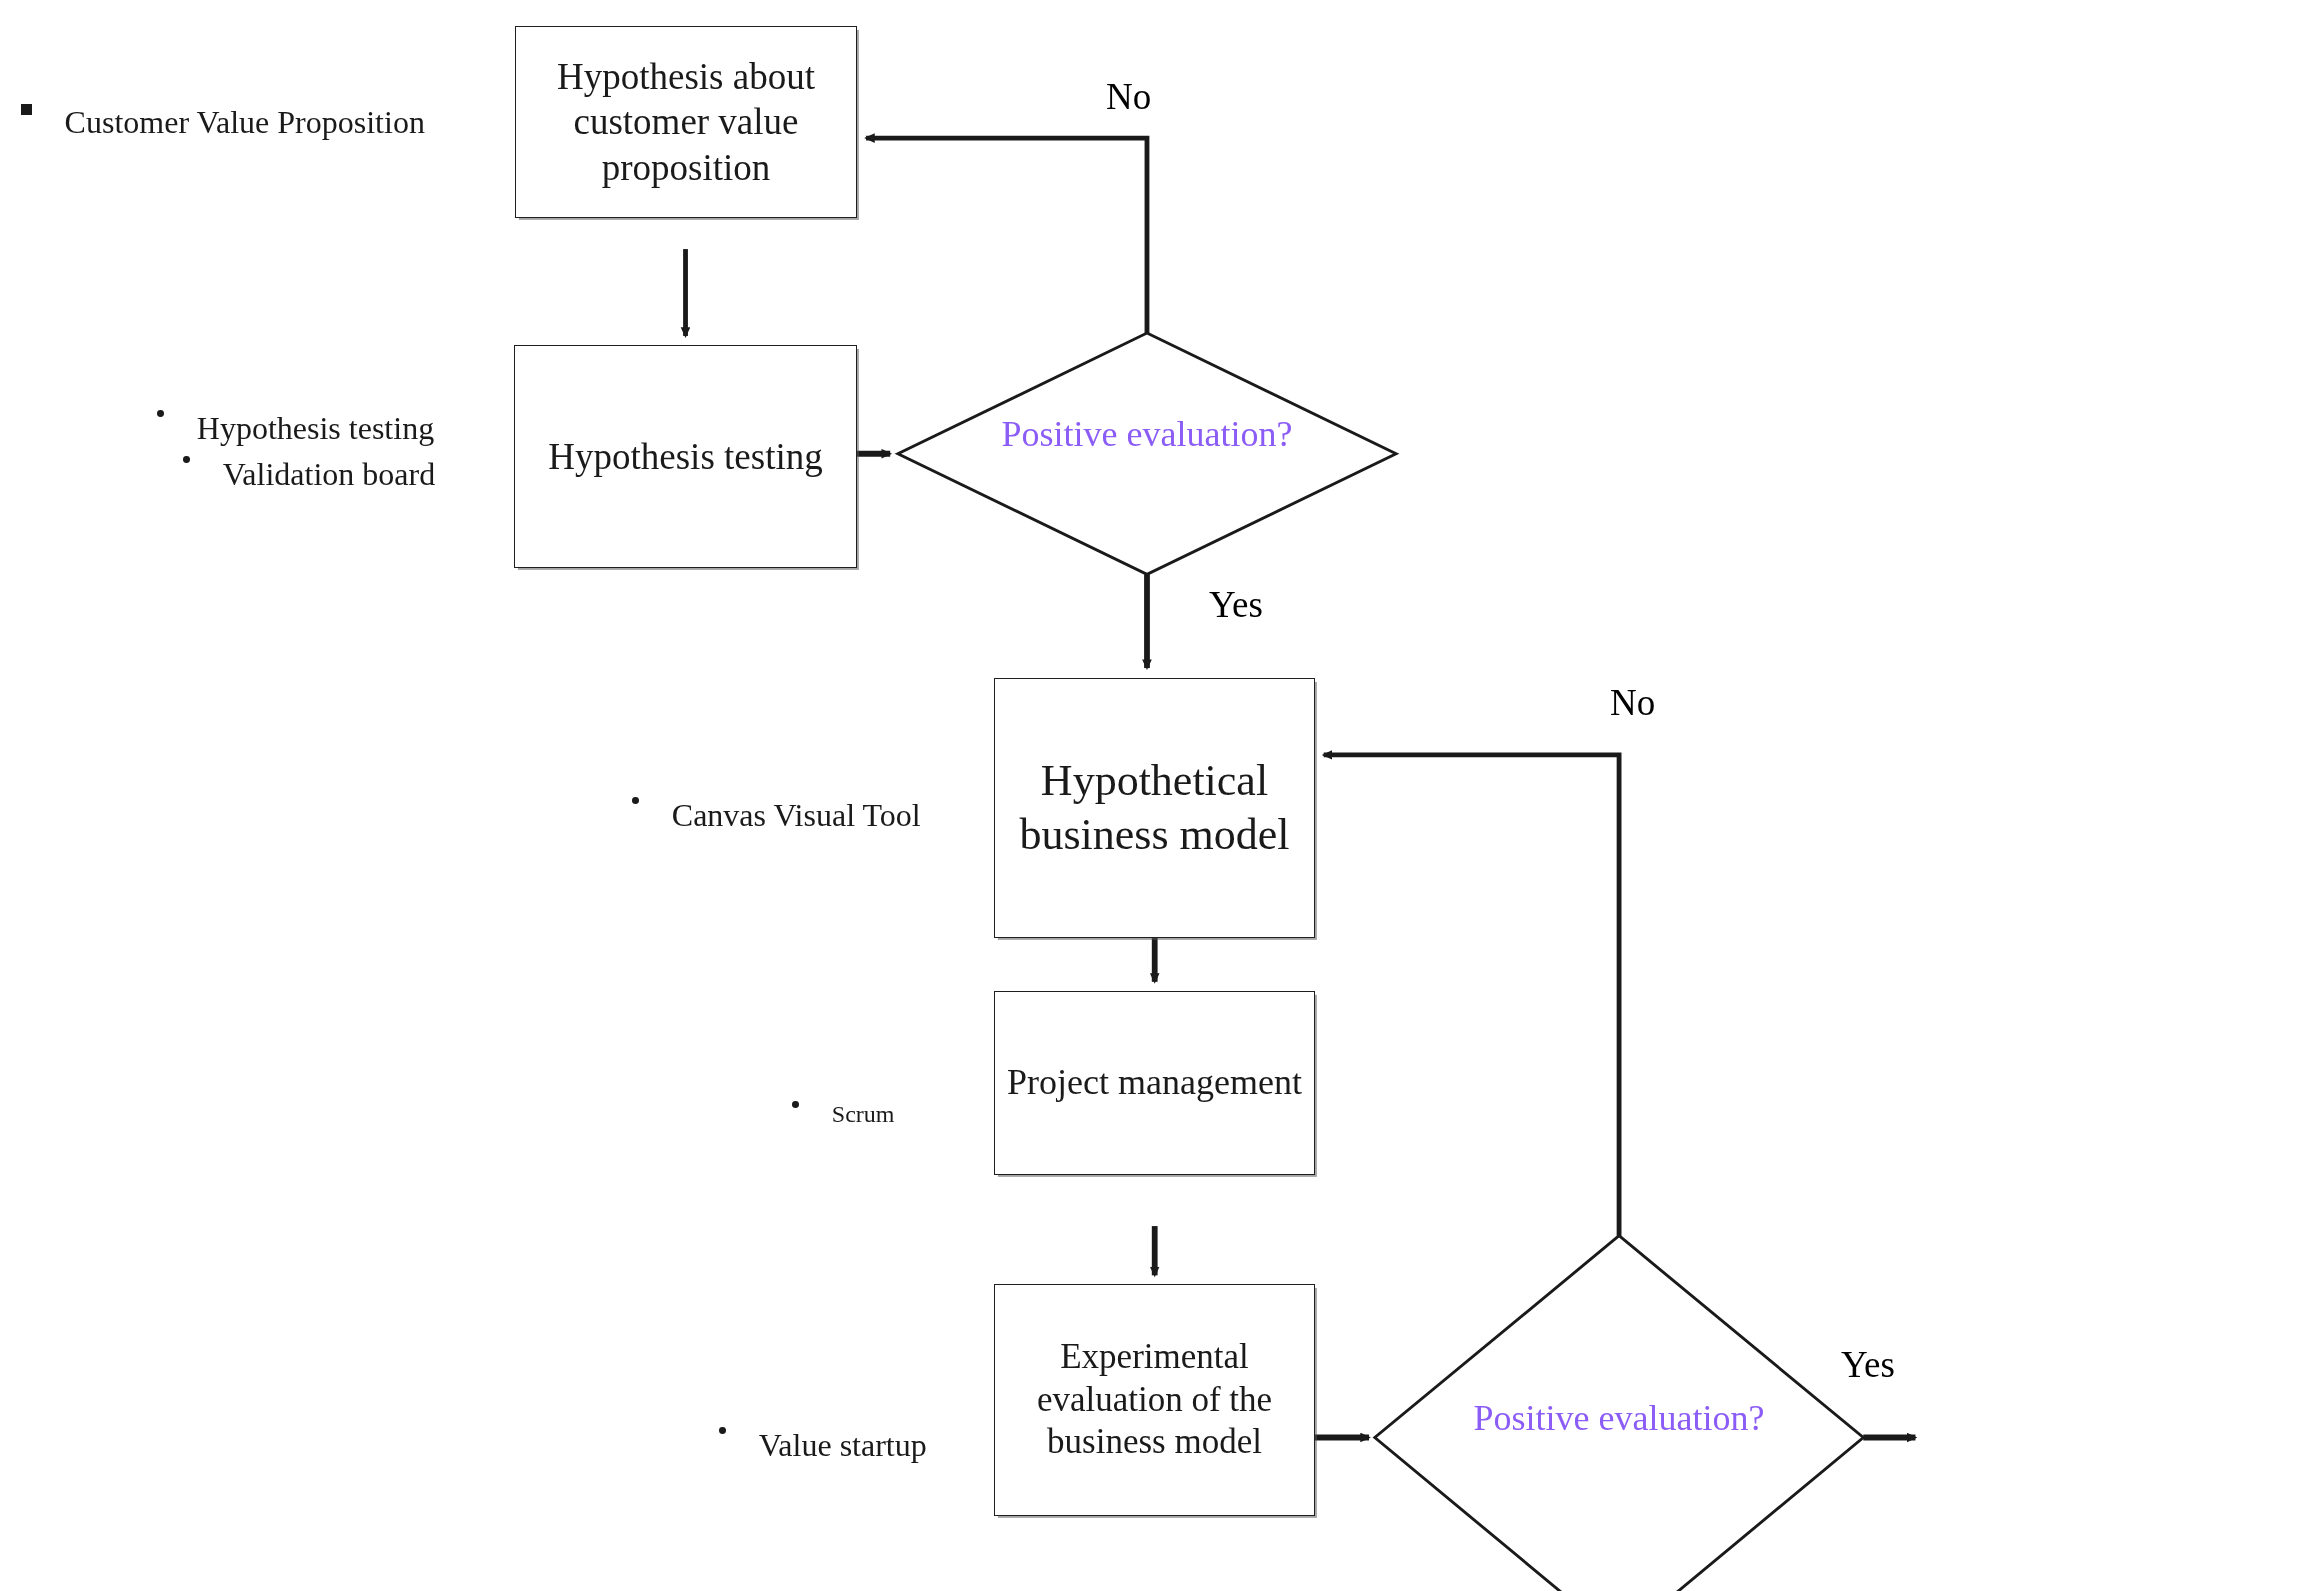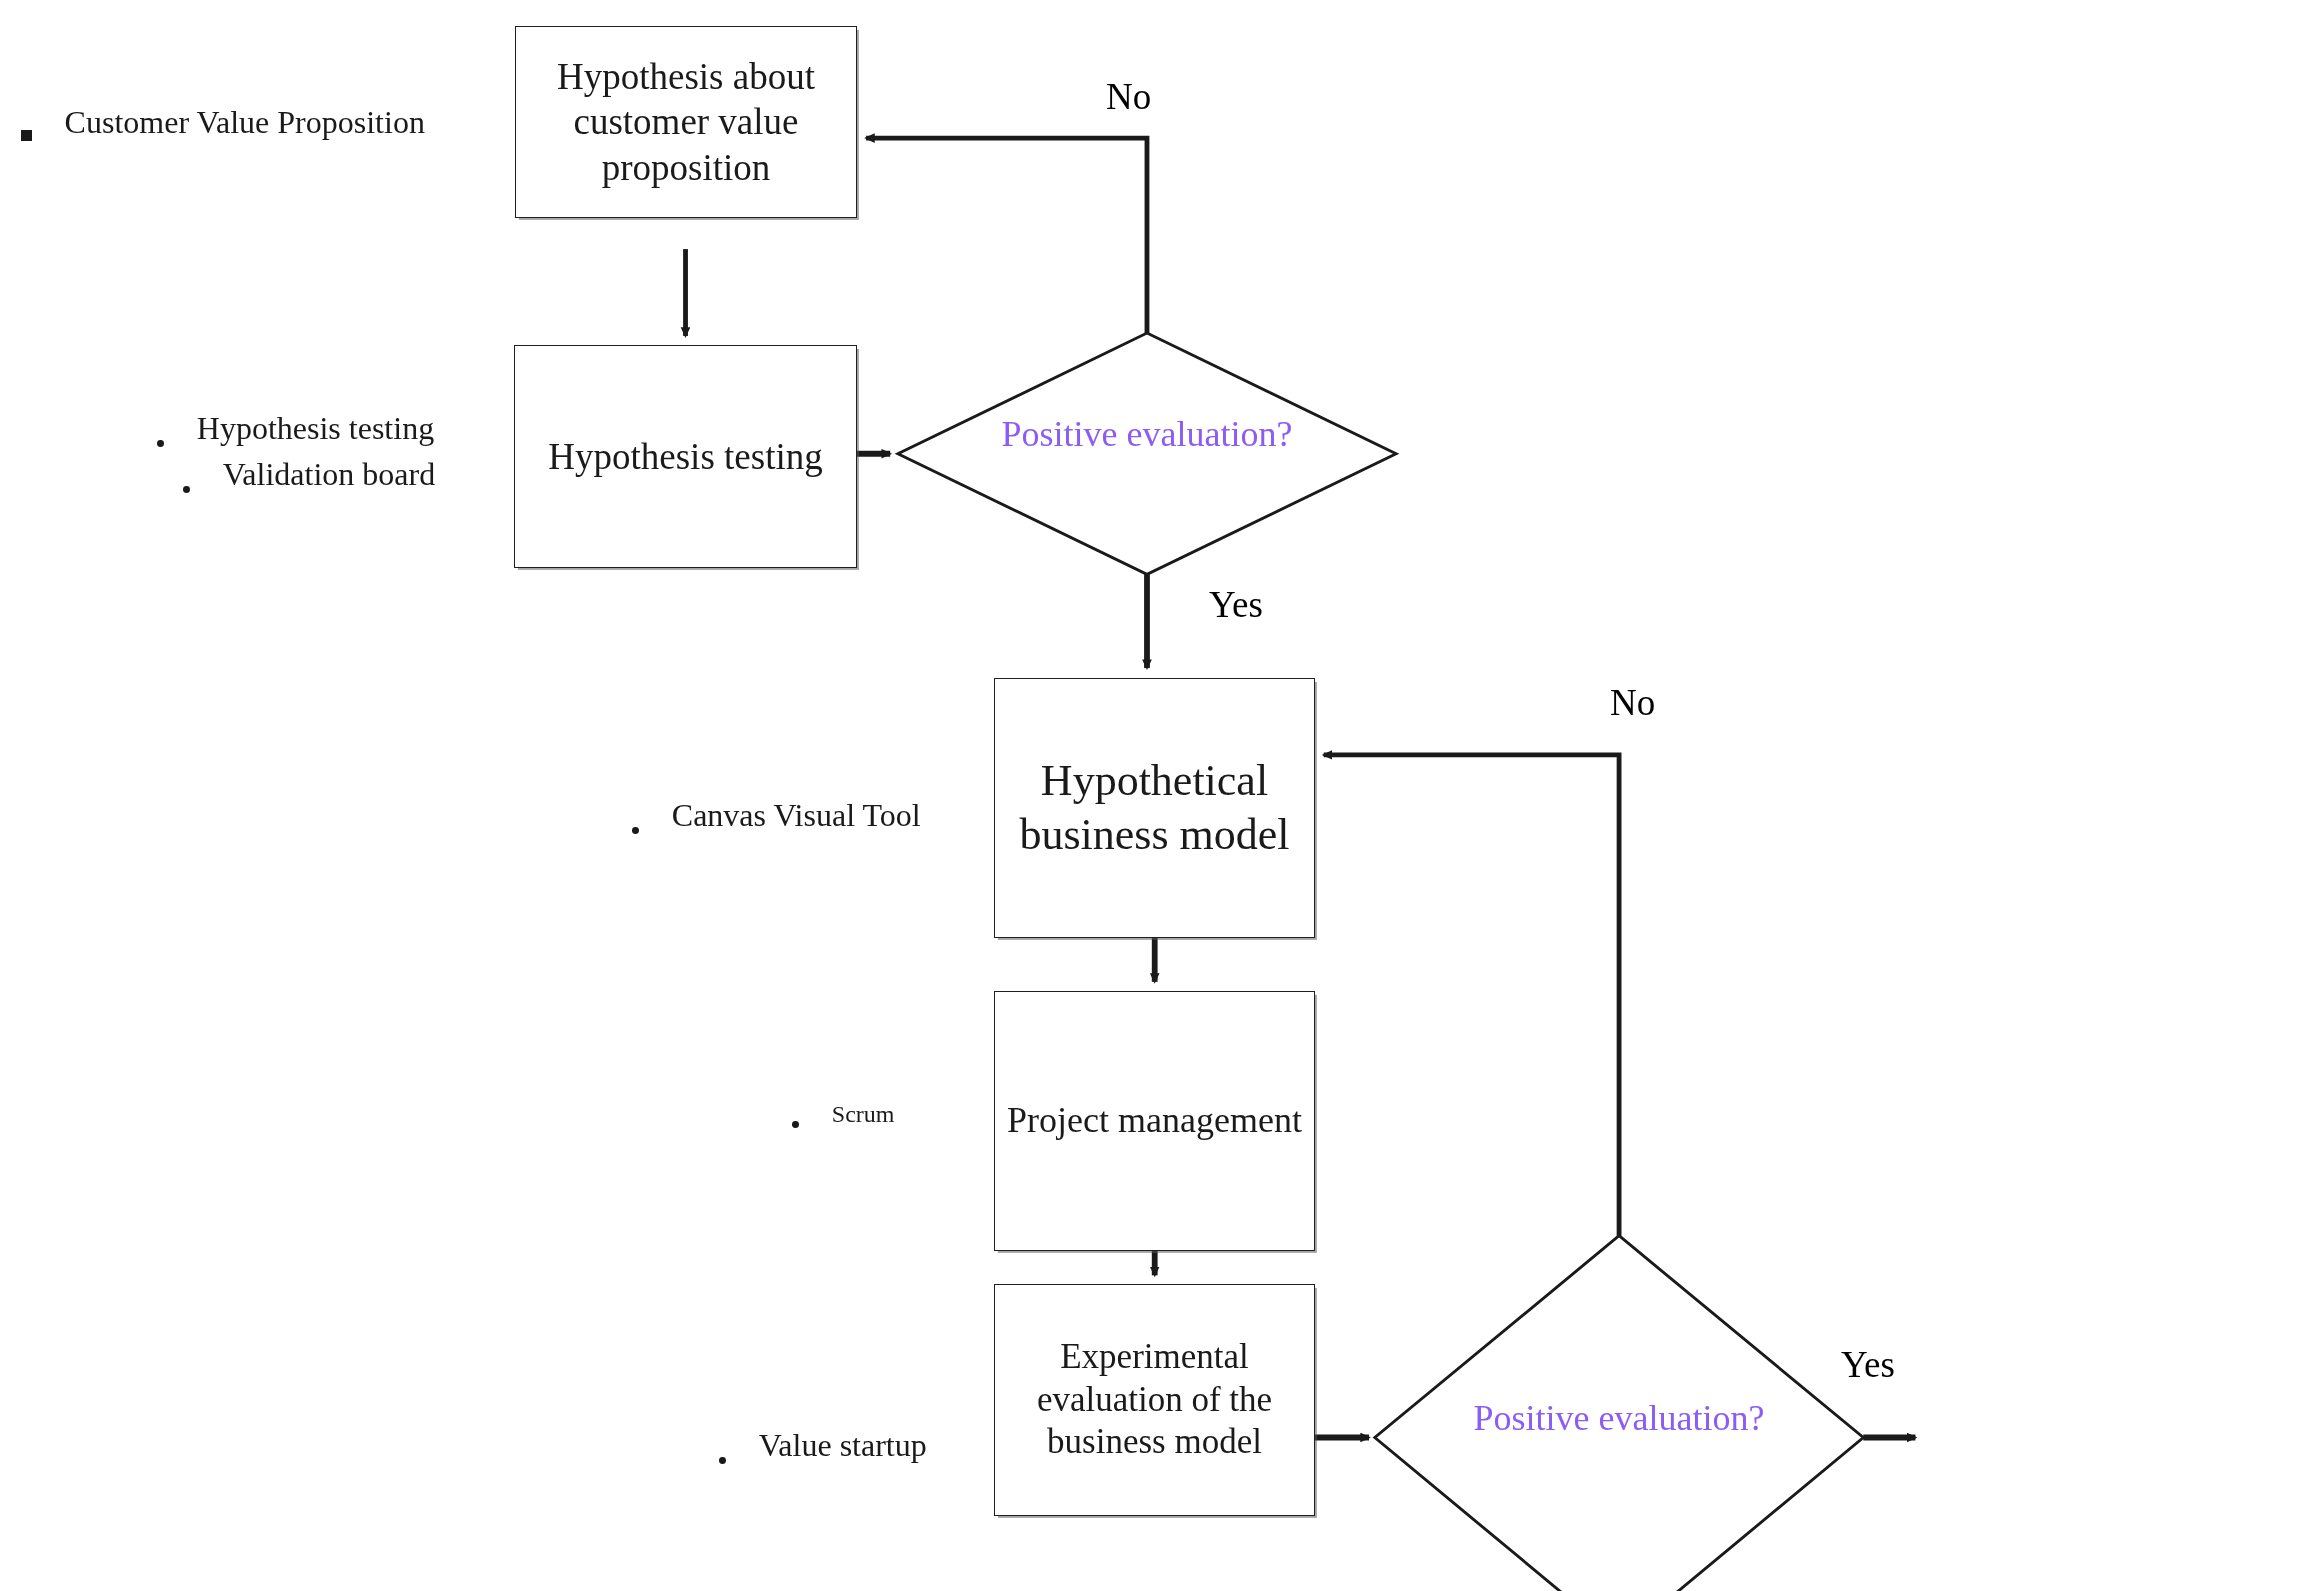--- a/index.html
+++ b/index.html
@@ -38,21 +38,21 @@
     line-height: 1.22;
     padding: 3.9px 9.7px;
   }
   .node span {
     display: block;
     width: 100%;
   }
   .bullet-row {
     position: absolute;
     display: flex;
-    align-items: flex-end;
+    align-items: flex-start;
     white-space: nowrap;
     color: #1a1a1a;
   }
   .bullet-mark {
     display: inline-block;
     margin-right: 33px;
     line-height: 1;
   }
   .bullet-mark.square {
     width: 10.6px;
@@ -121,21 +121,21 @@
   </div>
 
   <div class="node" style="left:514px; top:345px; width:343px; height:223px; font-size:37px;">
     <span>Hypothesis testing</span>
   </div>
 
   <div class="node" style="left:994px; top:678px; width:321px; height:260px; font-size:44px;">
     <span>Hypothetical business model</span>
   </div>
 
-  <div class="node" style="left:994px; top:991px; width:321px; height:260px; font-size:36px;">
+  <div class="node" style="left:994px; top:991px; width:321px; height:184px; font-size:36px;">
     <span>Project management</span>
   </div>
 
   <div class="node" style="left:994px; top:1284px; width:321px; height:232px; font-size:35px;">
     <span>Experimental evaluation of the business model</span>
   </div>
 
 
   <div class="diamond-label" style="left:978px; top:412px; width:338px; font-size:36px;">
     <span>Positive evaluation?</span>

